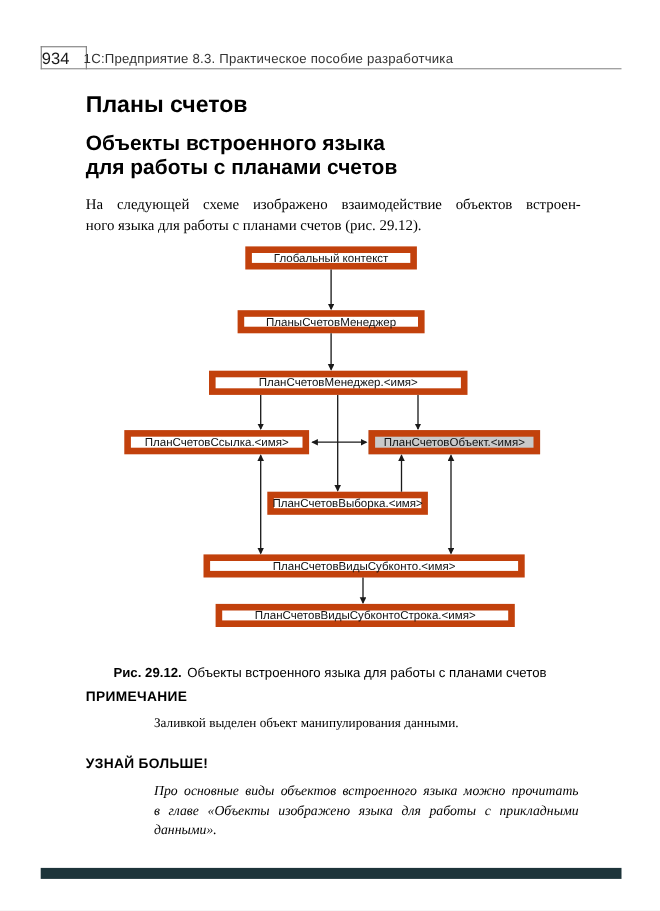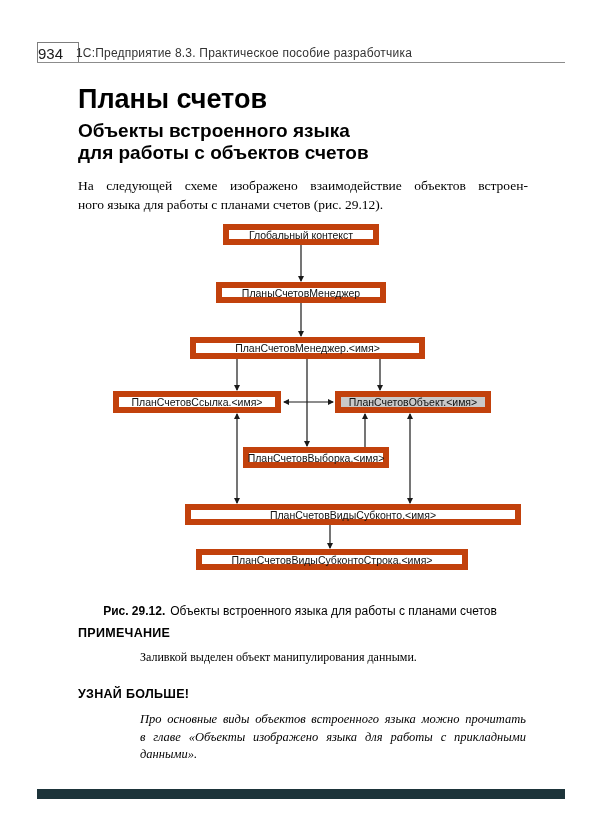--- a/index.html
+++ b/index.html
@@ -24,21 +24,21 @@
     position: absolute; left: 76px; top: 46px;
     font-size: 12px; color: #333; letter-spacing: 0.2px;
   }
   #header-rule {
     position: absolute; left: 37px; top: 62px; width: 528px; height: 1px;
     background: #8c8c8c;
   }
   
   #page-title {
     position: absolute; left: 78px; top: 84px;
-    font-size: 27px; font-weight: bold;
+    font-size: 21px; font-weight: bold;
   }
   #section-subtitle {
     position: absolute; left: 78px; top: 120px;
     font-size: 19px; font-weight: bold; line-height: 22px;
   }
   #intro {
     position: absolute; left: 78px; top: 176px; width: 450px;
     font-family: "Liberation Serif", serif; font-size: 13.5px; line-height: 19px;
   }
   #intro .just { text-align: justify; text-align-last: justify; }
@@ -52,21 +52,21 @@
     box-sizing: border-box;
     white-space: nowrap;
   }
   .dbox.highlighted { background: #c9c9c9; }
   #b1 { left: 223px; top: 224px; width: 156px; height: 21px; }
   #b2 { left: 216px; top: 282px; width: 170px; height: 21px; }
   #b3 { left: 190px; top: 337px; width: 235px; height: 22px; }
   #b4 { left: 113px; top: 391px; width: 168px; height: 22px; }
   #b5 { left: 335px; top: 391px; width: 156px; height: 22px; }
   #b6 { left: 243px; top: 447px; width: 146px; height: 21px; }
-  #b7 { left: 185px; top: 504px; width: 336px; height: 21px; }
+  #b7 { left: 185px; top: 504px; width: 292px; height: 21px; }
   #b8 { left: 196px; top: 549px; width: 272px; height: 21px; }
   #arrow-layer {
     position: absolute; left: 0; top: 0; width: 600px; height: 828px;
     pointer-events: none;
   }
   #arrow-layer line { stroke: #1a1a1a; stroke-width: 1.2; }
   
   #figure-caption {
     position: absolute; left: 0; top: 604px; width: 600px;
     text-align: center; font-size: 12px;
@@ -102,21 +102,21 @@
 
   <div id="pagenum-box">
     <span>934</span>
   </div>
   <div id="book-header">1С:Предприятие 8.3. Практическое пособие разработчика</div>
   <div id="header-rule"></div>
 
   <h1 id="page-title" style="margin:0;">Планы счетов</h1>
   <div id="section-subtitle">
     <div>Объекты встроенного языка</div>
-    <div>для работы с объектов счетов</div>
+    <div>для работы с планами счетов</div>
   </div>
 
   <div id="intro">
     <div class="just">На следующей схеме изображено взаимодействие объектов встроен-</div>
     <div>ного языка для работы с планами счетов (рис. 29.12).</div>
   </div>
 
   <div id="b1" class="dbox">Глобальный контекст</div>
   <div id="b2" class="dbox">ПланыСчетовМенеджер</div>
   <div id="b3" class="dbox">ПланСчетовМенеджер.&lt;имя&gt;</div>

